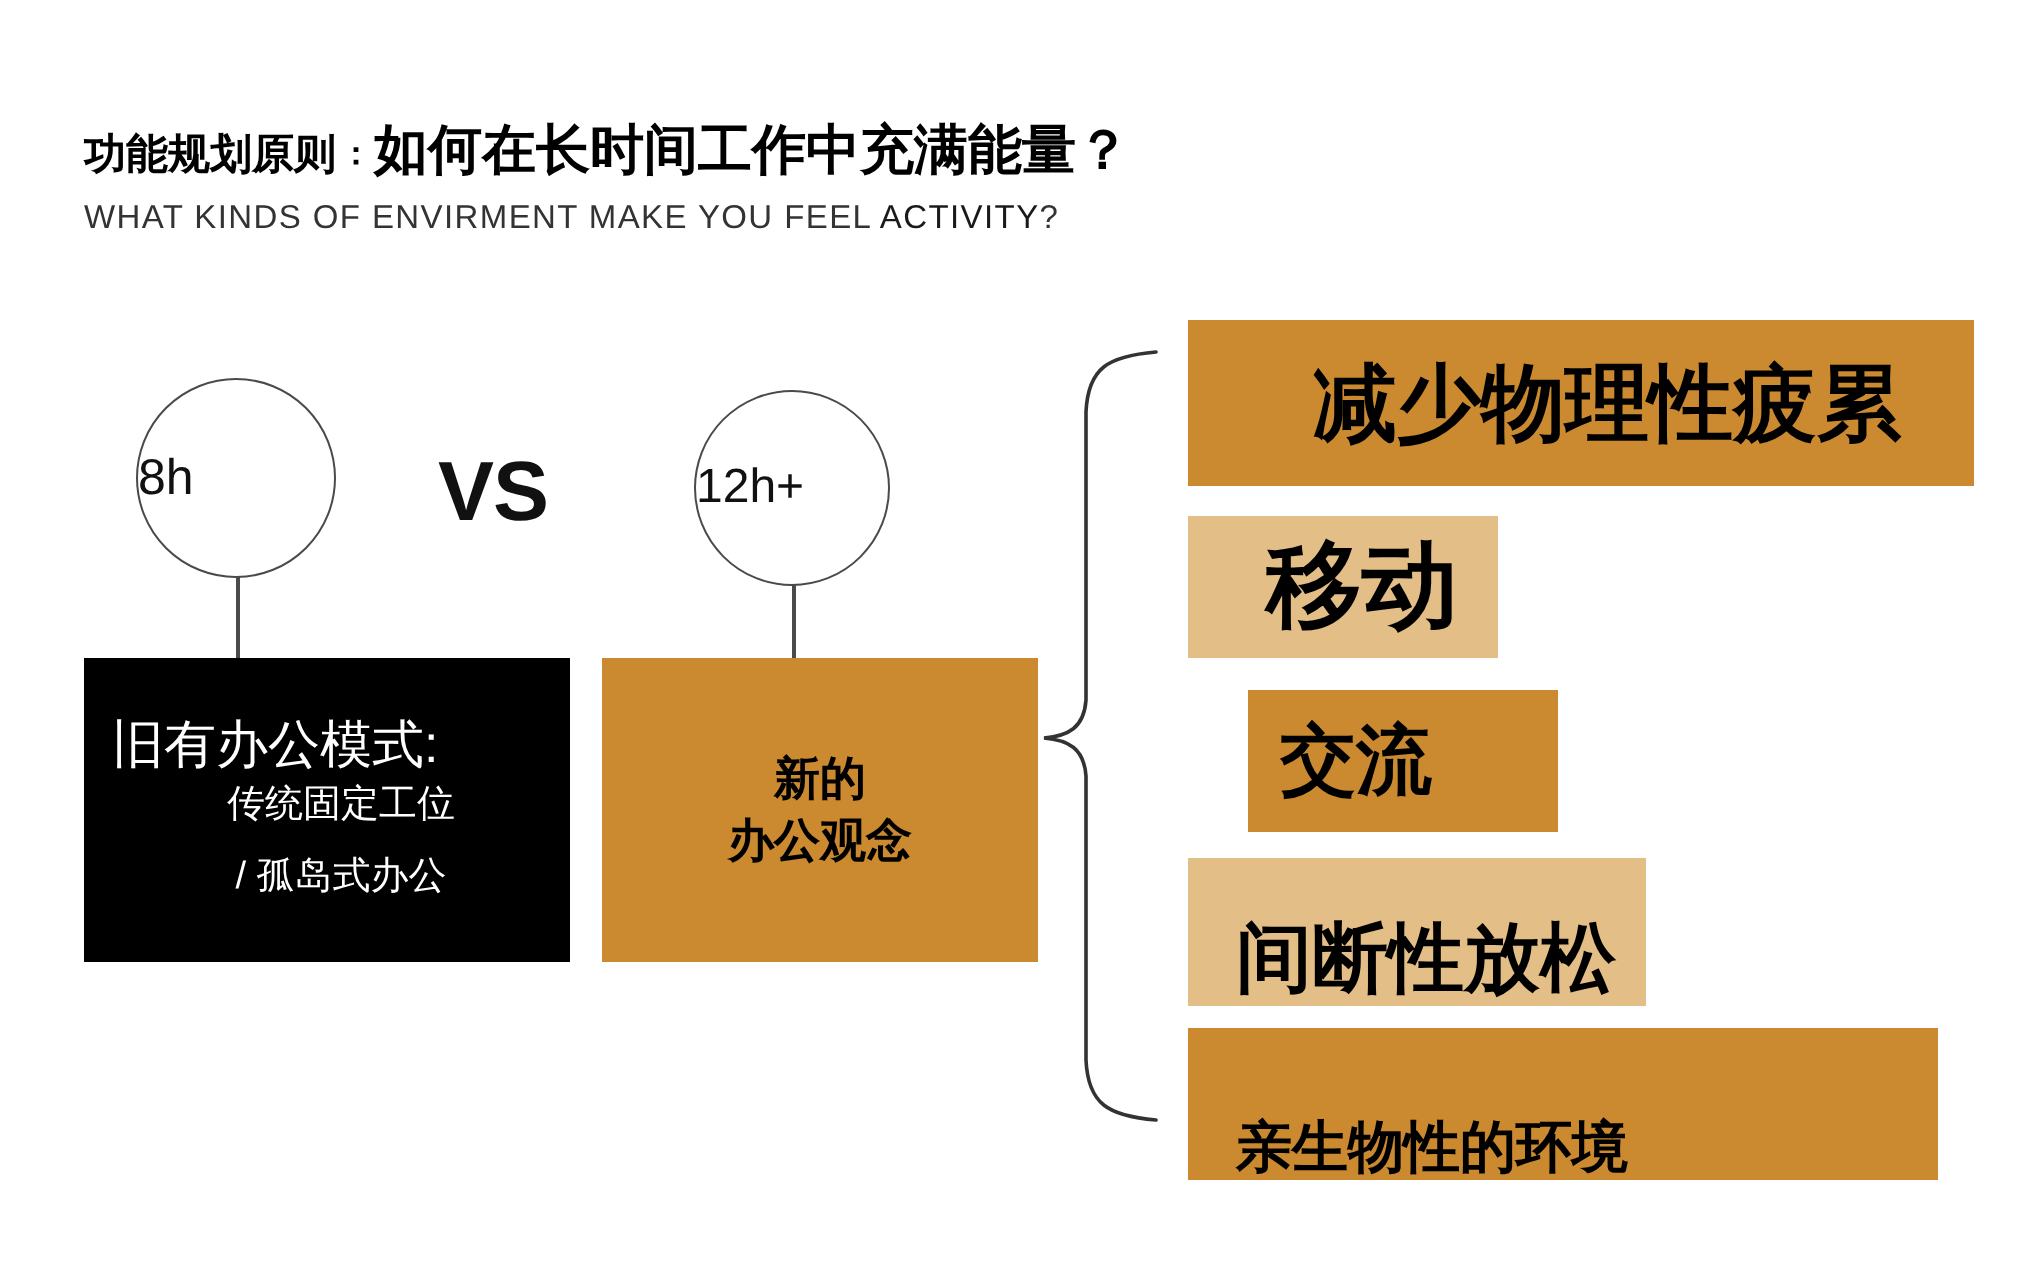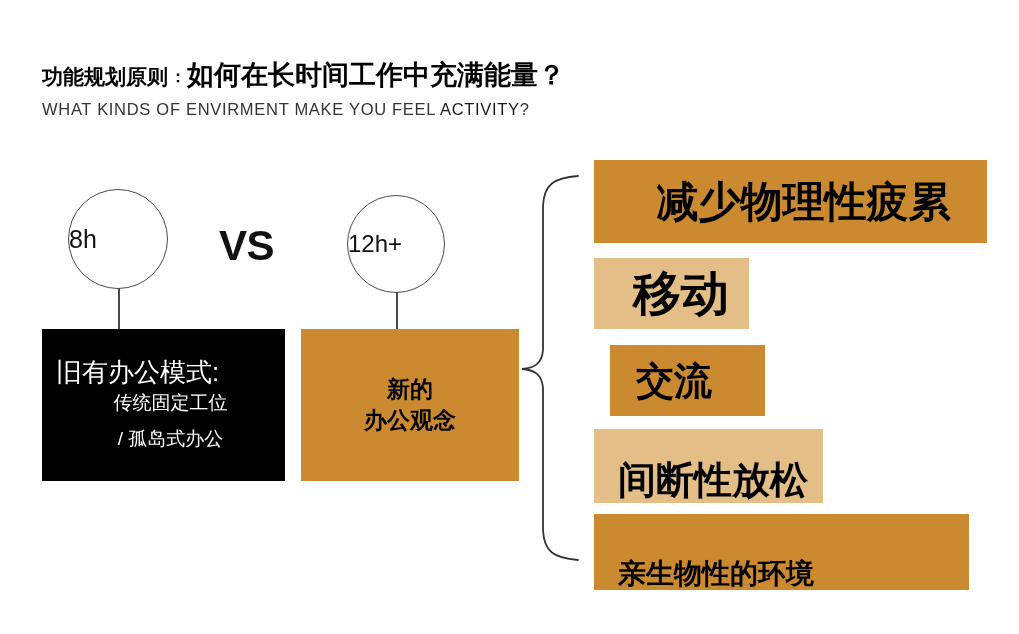--- a/index.html
+++ b/index.html
@@ -149,21 +149,21 @@
     align-items: center;
     color: #000000;
     font-weight: bold;
     line-height: 1;
   }
   .bar-dark  { background: #CB8930; }
   .bar-light { background: #E3BE87; }
 
   #bar-0 { left: 594px; top: 160px; width: 393px; height: 83px;  padding-left: 26px; font-size: 42px; justify-content: center; }
   #bar-1 { left: 594px; top: 258px; width: 155px; height: 71px;  padding-left: 39px; font-size: 48px; }
-  #bar-2 { left: 610px; top: 345px; width: 155px; height: 71px;  padding-left: 26px; font-size: 38px; }
+  #bar-2 { left: 624px; top: 345px; width: 155px; height: 71px;  padding-left: 16px; font-size: 38px; }
   #bar-3 { left: 594px; top: 429px; width: 229px; height: 74px;  padding-left: 24px; font-size: 38px; align-items: flex-end; padding-bottom: 4px; }
   #bar-4 { left: 594px; top: 514px; width: 375px; height: 76px;  padding-left: 24px; font-size: 28px; align-items: flex-end; padding-bottom: 2px; }
 </style>
 </head>
 <body>
 
 <div class="slide">
 
   <div class="header">
     <div class="title-line">

